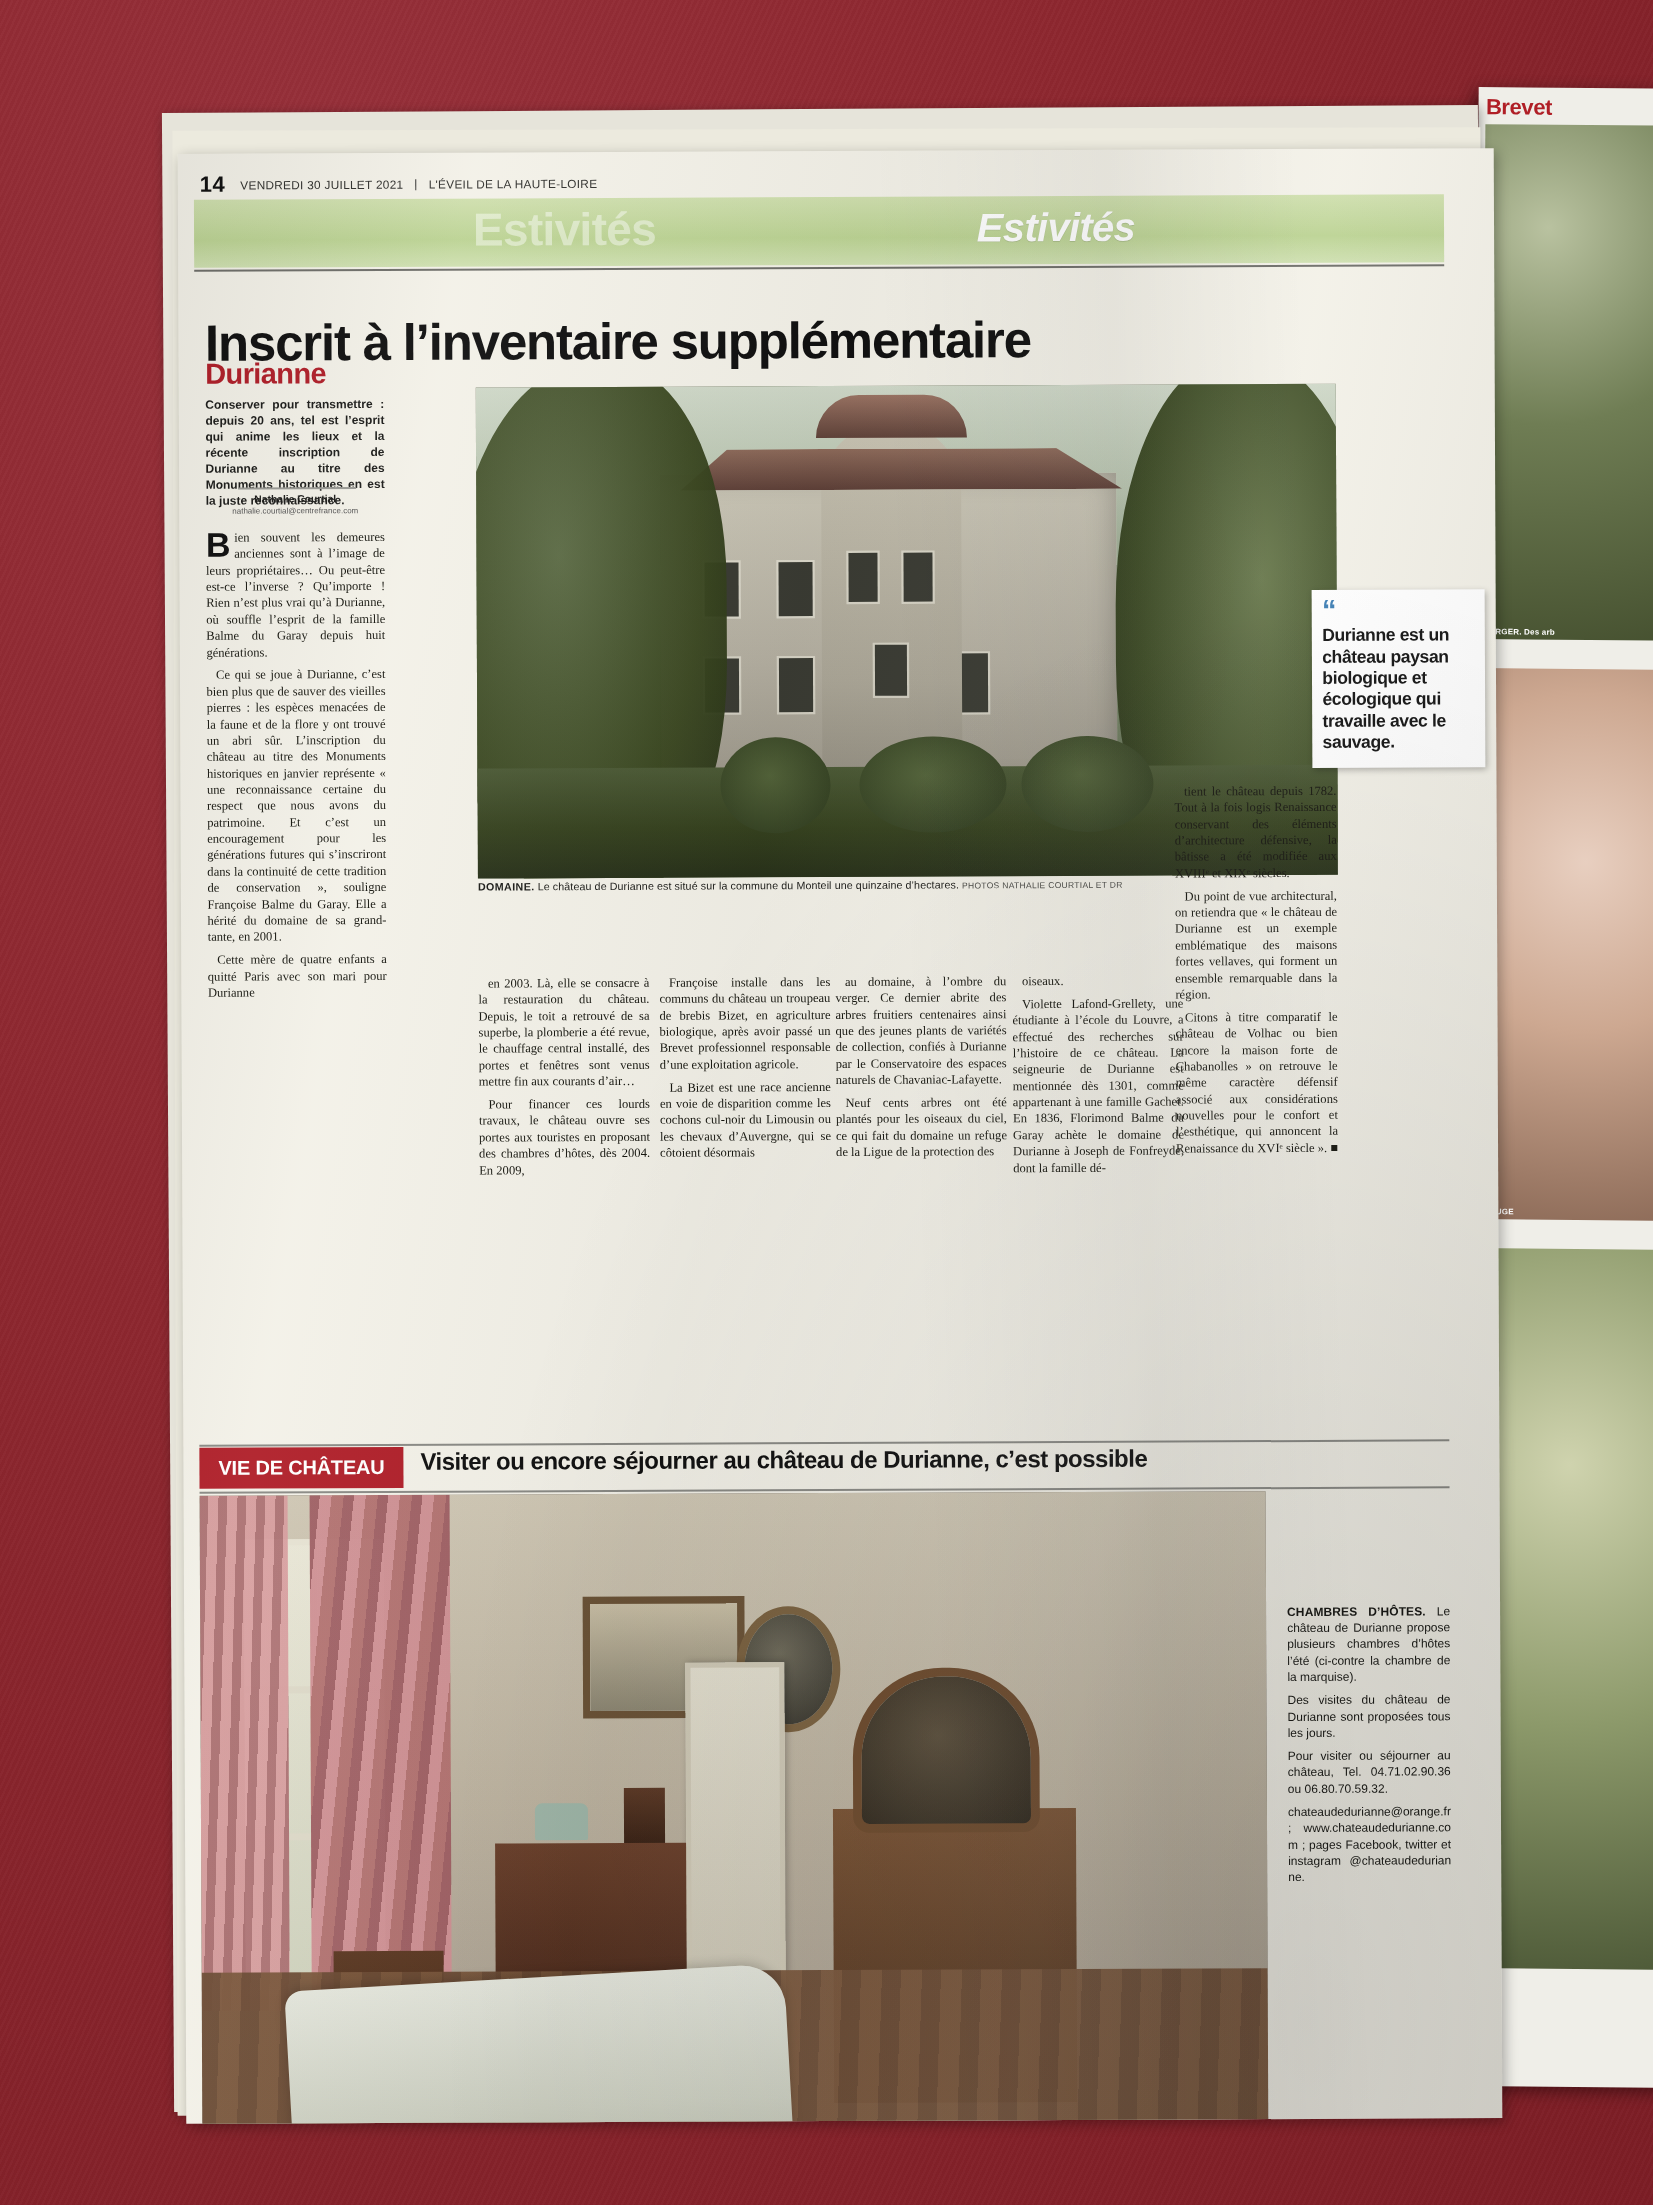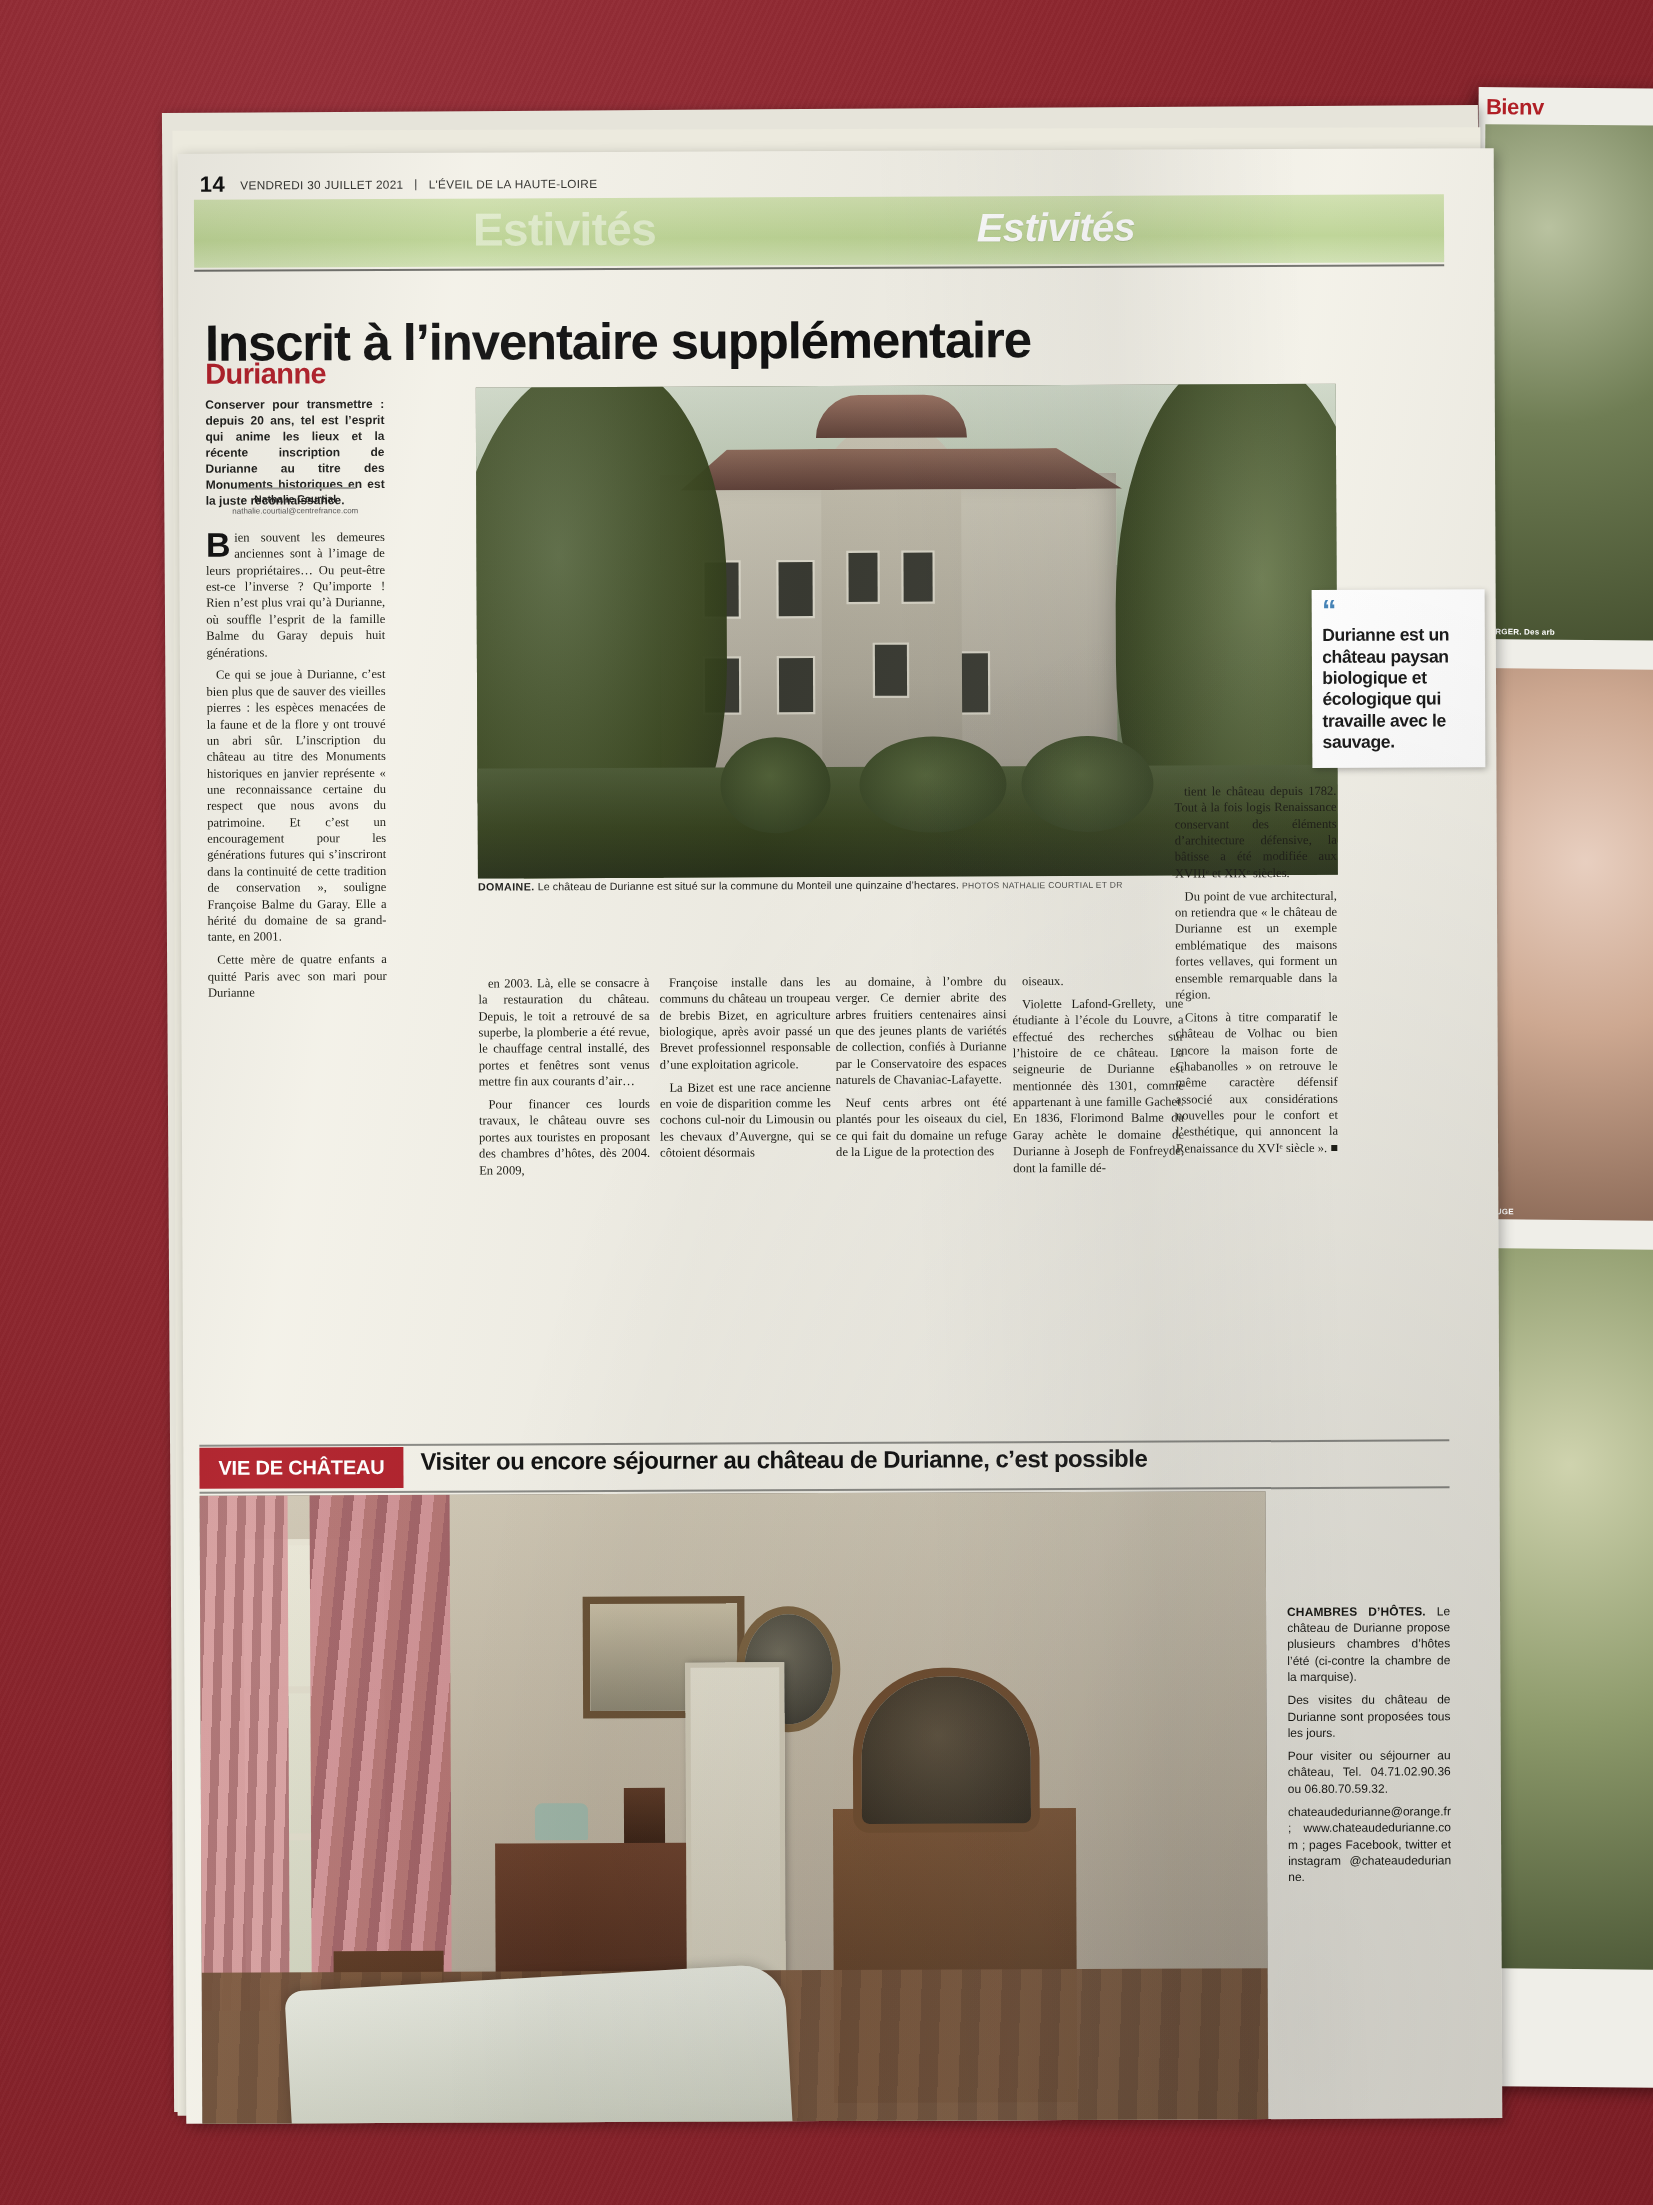--- a/index.html
+++ b/index.html
@@ -500,21 +500,21 @@
       linear-gradient(88deg, rgba(0,0,0,0) 55%, rgba(0,0,0,.05) 72%, rgba(0,0,0,0) 86%);
     pointer-events: none;
   }
 </style>
 </head>
 <body>
 
 <div class="table-bg"></div>
 
 <div class="paper-right">
-  <div class="pr-title">Bienv</div>
+  <div class="pr-title">Brevet</div>
   <div class="pr-photo pr-p1">
     <span class="cap">VERGER. Des arb</span>
   </div>
   <div class="pr-photo pr-p2">
     <span class="cap">REFUGE</span>
   </div>
   <div class="pr-photo pr-p3">
     <span class="cap">EX</span>
   </div>
 </div>

